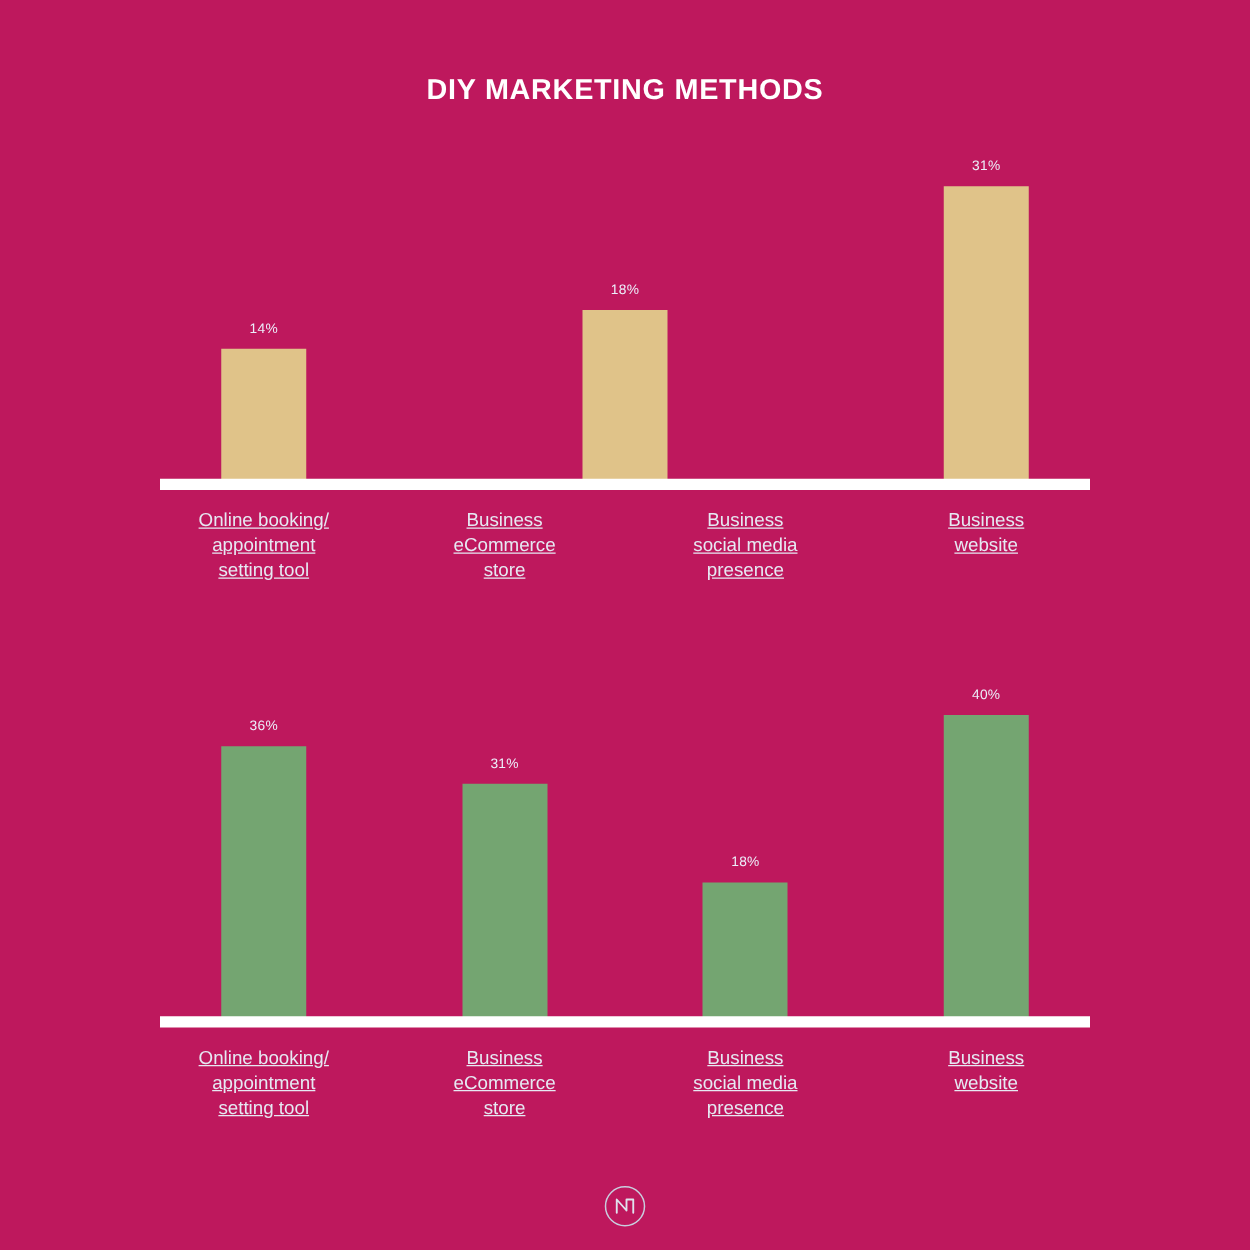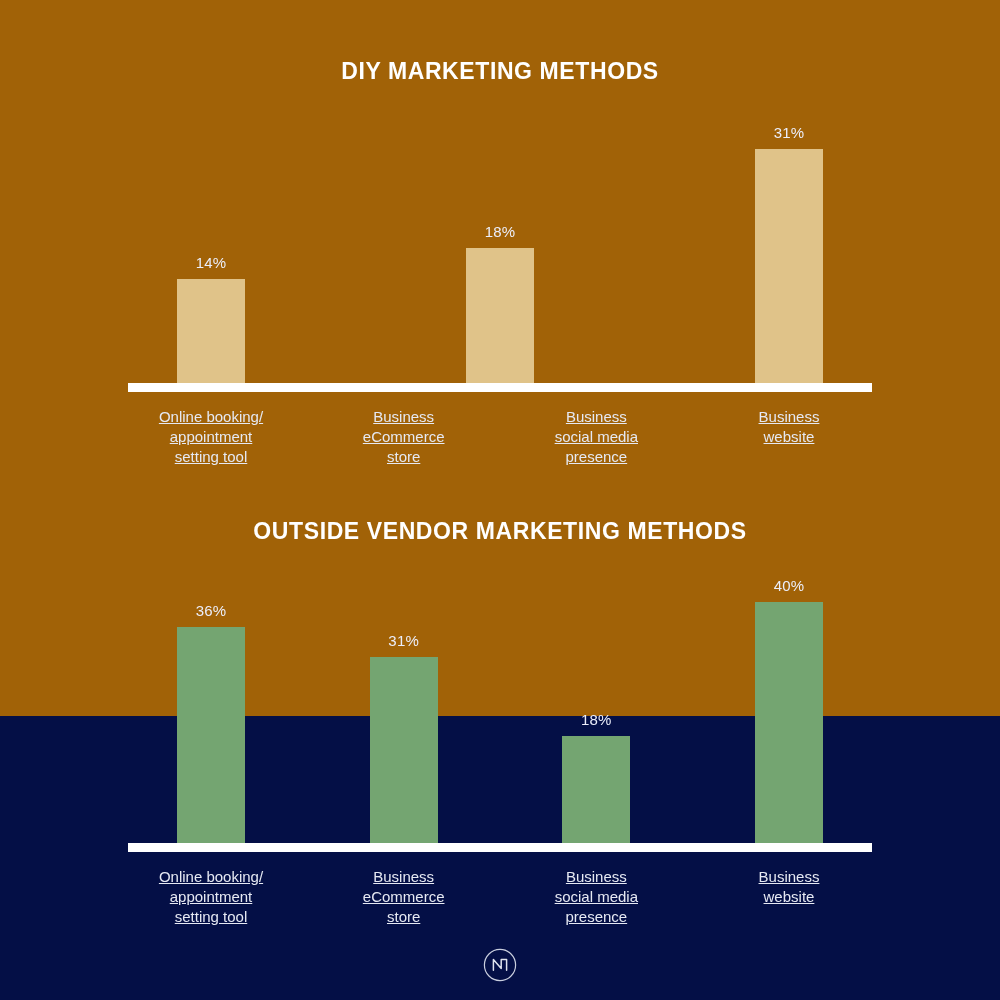--- a/index.html
+++ b/index.html
@@ -11,22 +11,22 @@
     height: 1000px;
     background: #040f46;
     font-family: "Liberation Sans", sans-serif;
     -webkit-font-smoothing: antialiased;
     overflow: hidden;
   }
 
   .infographic {
     position: relative;
     width: 1000px;
-    height: 716px;
-    background: #a16207;
+    height: 1000px;
+    background: #be185d;
   }
 
   
   .chart-block {
     position: absolute;
     left: 0;
     width: 1000px;
   }
   #chart-diy   { top: 56px;  height: 400px; }
   #chart-vendor{ top: 516px; height: 400px; }
@@ -68,21 +68,21 @@
     width: 170px;
     display: flex;
     flex-direction: column;
     align-items: center;
     justify-content: flex-end;
     height: 100%;
   }
 
   .bar-value {
     color: #eceefa;
-    font-size: 15px;
+    font-size: 11px;
     line-height: 18px;
     margin-bottom: 7px;
     letter-spacing: 0.2px;
   }
 
   .bar-rect {
     width: 68px;
     background: #e0c389;
   }
   #chart-vendor .bar-rect { background: #74a571; }
@@ -166,21 +166,20 @@
 store</div>
       <div class="cat-label">Business
 social media
 presence</div>
       <div class="cat-label">Business
 website</div>
     </div>
   </section>
 
   <section class="chart-block" id="chart-vendor">
-    <h2 class="chart-title">OUTSIDE VENDOR MARKETING METHODS</h2>
 
     <div class="plot-area">
       <div class="bars-row">
 
         <div class="bar-group">
           <span class="bar-value">36%</span>
           <div class="bar-rect" style="height: 219px; background: rgb(116, 165, 113);"></div>
         </div>
 
         <div class="bar-group">

